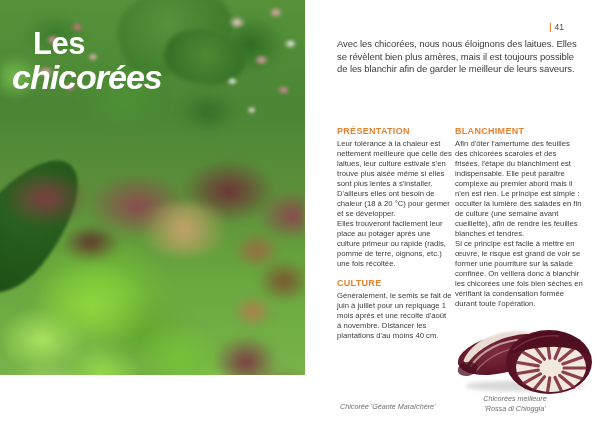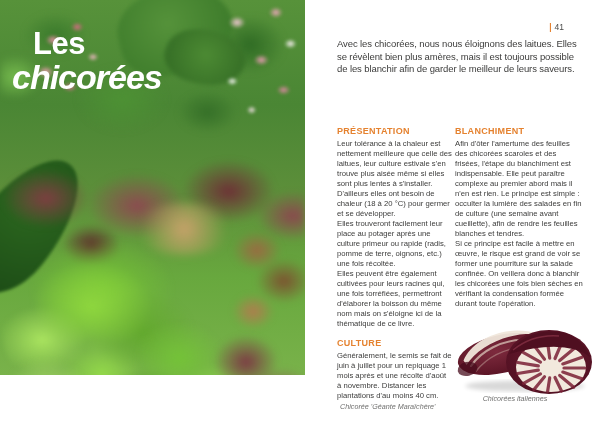--- a/index.html
+++ b/index.html
@@ -140,21 +140,20 @@
       <span class="bar">|</span><span>41</span>
     </div>
 
     <div class="intro">Avec les chicorées, nous nous éloignons des laitues. Elles se révèlent bien plus amères, mais il est toujours possible de les blanchir afin de garder le meilleur de leurs saveurs.</div>
 
     <div class="columns">
       <div class="col-left">
         <div class="sec-head">PRÉSENTATION</div>
         <p class="body-p">Leur tolérance à la chaleur est nettement meilleure que celle des laitues, leur culture estivale s'en trouve plus aisée même si elles sont plus lentes à s'installer. D'ailleurs elles ont besoin de chaleur (18 à 20 °C) pour germer et se développer.</p>
         <p class="body-p">Elles trouveront facilement leur place au potager après une culture primeur ou rapide (radis, pomme de terre, oignons, etc.) une fois récoltée.</p>
-        <p class="body-p">Elles peuvent être également cultivées pour leurs racines qui, une fois torréfiées, permettront d'élaborer la boisson du même nom mais on s'éloigne ici de la thématique de ce livre.</p>
         <div class="sec-head later">CULTURE</div>
         <p class="body-p">Généralement, le semis se fait de juin à juillet pour un repiquage 1 mois après et une récolte d'août à novembre. Distancer les plantations d'au moins 40 cm.</p>
       </div>
       <div class="col-right">
         <div class="sec-head">BLANCHIMENT</div>
         <p class="body-p">Afin d'ôter l'amertume des feuilles des chicorées scaroles et des frisées, l'étape du blanchiment est indispensable. Elle peut paraître complexe au premier abord mais il n'en est rien. Le principe est simple : occulter la lumière des salades en fin de culture (une semaine avant cueillette), afin de rendre les feuilles blanches et tendres.</p>
         <p class="body-p">Si ce principe est facile à mettre en œuvre, le risque est grand de voir se former une pourriture sur la salade confinée. On veillera donc à blanchir les chicorées une fois bien sèches en vérifiant la condensation formée durant toute l'opération.</p>
       </div>
     </div>
 
@@ -203,17 +202,18 @@
           <line x1="102" y1="46.5" x2="108.5" y2="31.3"></line>
           <line x1="106.7" y1="48.6" x2="120.8" y2="36.8"></line>
           <line x1="109.8" y1="51.9" x2="129" y2="45.3"></line>
         </g>
         <path d="M56,42 Q72,16 108,20 Q128,24 137,45 Q112,26 56,42 Z" fill="#4f0f20"></path>
         <path d="M60,38 Q80,22 106,24" stroke="#8c3448" stroke-width="1.6" fill="none" opacity="0.7"></path>
       </g>
     </svg>
 
     <div class="caption caption-right">
-      <div>Chicorées italiennes</div>
+      <div>Chicorées meilleure</div>
+      <div>'Rossa di Chioggia'</div>
     </div>
 
   </div>
 </div>
 
 </body></html>

